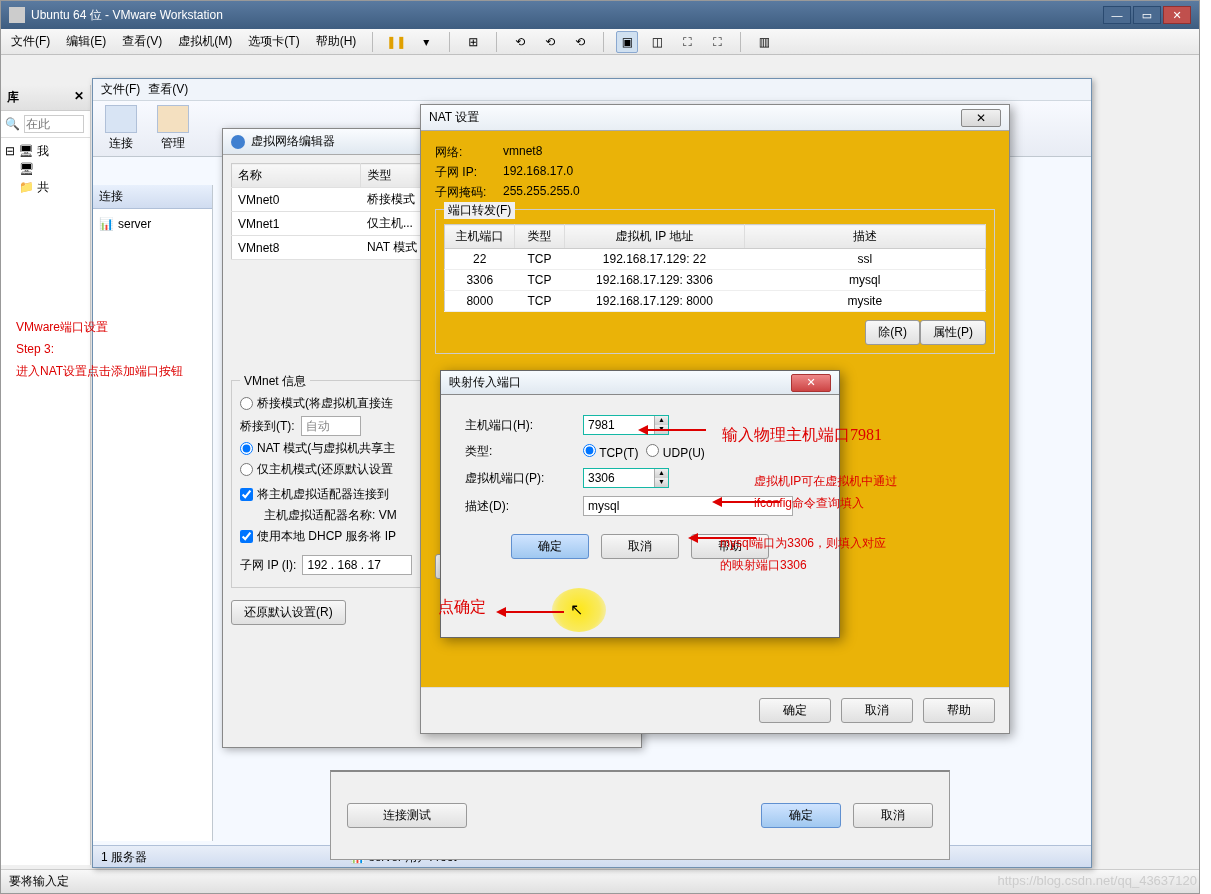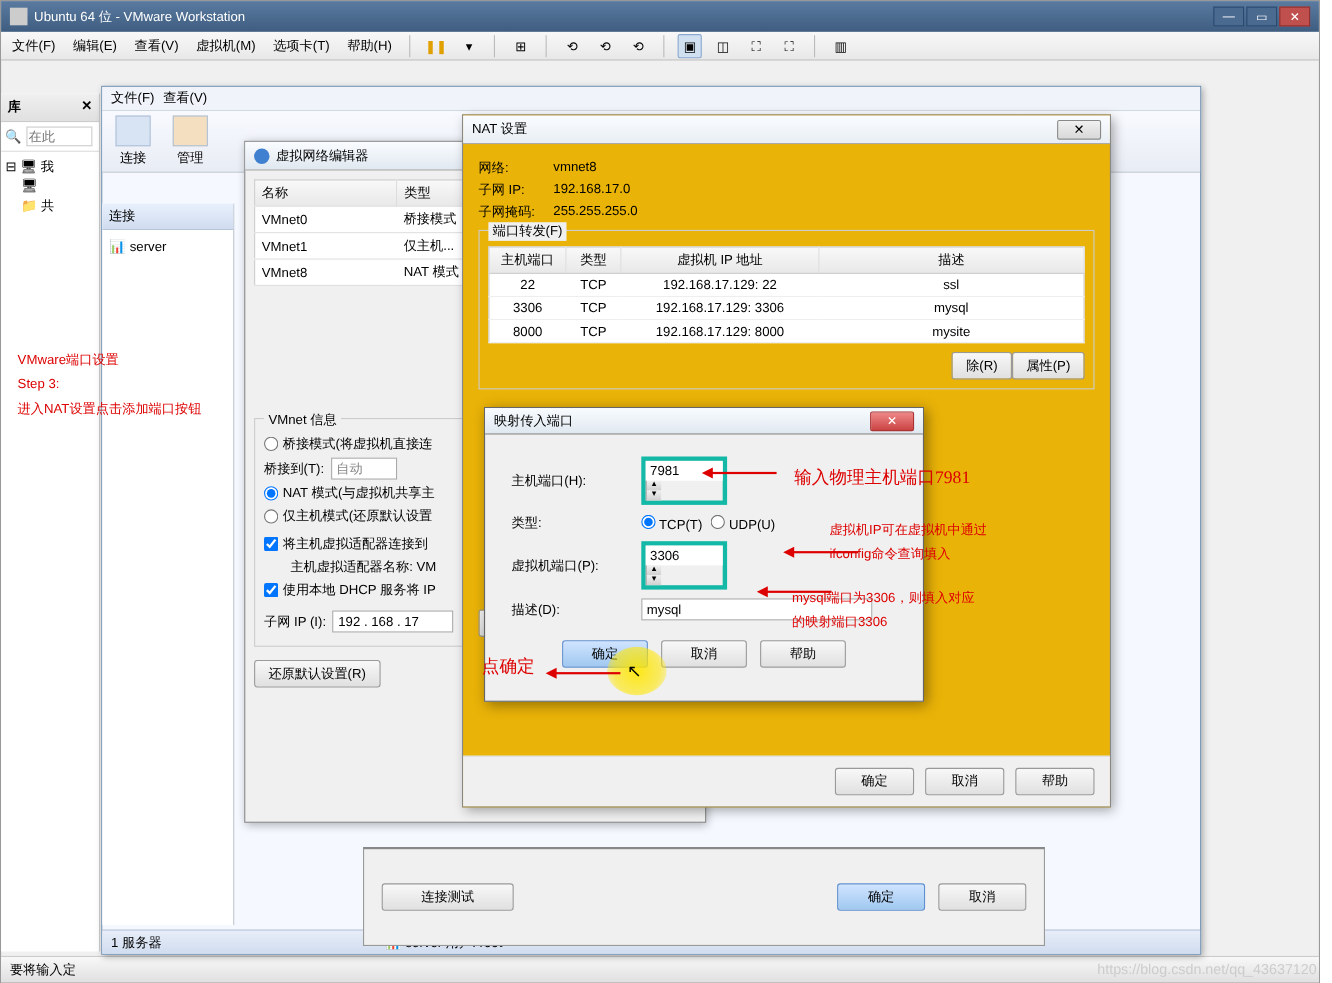--- a/index.html
+++ b/index.html
@@ -75,21 +75,21 @@
 .btn-row { display: flex; gap: 0; justify-content: flex-end; margin-top: 8px; }
 .bottom-btns { display: flex; gap: 10px; justify-content: flex-end; padding: 10px 14px; border-top: 1px solid #ddd; position:absolute; bottom:0; left:0; right:0; background:#f0f0f0; }
 
 
 .portmap { position: absolute; top: 370px; left: 440px; width: 400px; height: 268px; background: #f0f0f0; border: 1px solid #666; box-shadow: 3px 3px 12px rgba(0,0,0,0.4); }
 .portmap-title { background: linear-gradient(#f8fcff,#e0e8f0); height: 24px; display: flex; align-items: center; justify-content: space-between; padding: 0 8px; border-bottom: 1px solid #888; }
 .pm-close { width: 40px; height: 18px; background: linear-gradient(#e88,#c44); border: 1px solid #a33; color: #fff; display: flex; align-items: center; justify-content: center; border-radius: 2px; font-size:11px; }
 .portmap-body { padding: 12px 24px; }
 .pm-row { display: flex; align-items: center; margin: 8px 0; gap: 8px; }
 .pm-label { width: 110px; }
-.spinner { display: inline-flex; border: 4px solid #14b8a6; flex-direction: column; }
+.spinner { display: inline-flex; border: 1px solid #14b8a6; }
 .spinner input { border: none; width: 70px; padding: 2px 4px; }
 .spinner .sp-btns { display: flex; flex-direction: column; }
 .spinner .sp-btn { width: 14px; height: 9px; background: linear-gradient(#f0f0f0,#d0d0d0); border-left: 1px solid #aaa; font-size: 7px; text-align: center; line-height: 8px; }
 .pm-btns { display: flex; gap: 12px; justify-content: center; margin-top: 18px; }
 
 
 .annot { position: absolute; color: #d00; font-size: 16px; font-family: SimSun, serif; line-height: 22px; pointer-events: none; }
 .arrow-left { position: absolute; pointer-events: none; }
 .arrow-left::before { content: ""; position: absolute; left: 0; top: 5px; width: 0; height: 0; border-top: 5px solid transparent; border-bottom: 5px solid transparent; border-right: 10px solid #d00; }
 .arrow-left::after { content: ""; position: absolute; left: 8px; top: 9px; height: 2px; background: #d00; width: 60px; }

